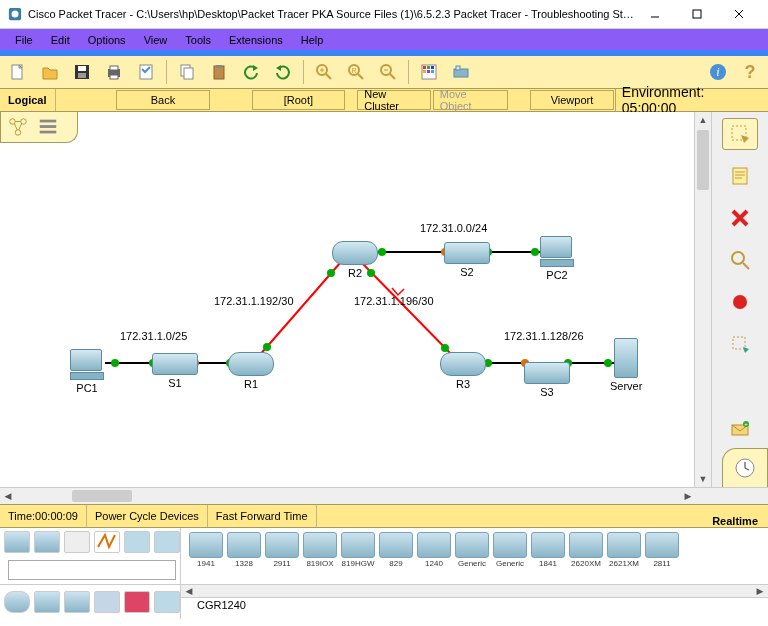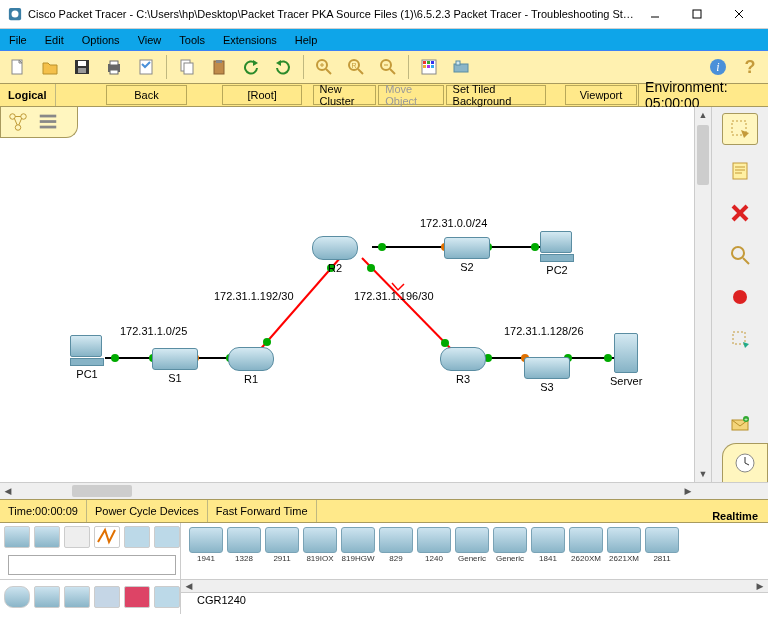--- a/index.html
+++ b/index.html
@@ -1,20 +1,20 @@
 <!DOCTYPE html>
 <html><head>
 <meta charset="utf-8">
 <style>
 html,body{margin:0;padding:0;width:768px;height:626px;font-family:Tahoma,Arial,sans-serif;font-size:11px;background:#fff;overflow:hidden}
 .titlebar{height:28px;background:#fff;border-bottom:1px solid #d0d0d0;display:flex;align-items:center;padding:0 8px;color:#000}
 .titlebar .icon{width:14px;height:14px;margin-right:6px}
 .titlebar .title{flex:1;white-space:nowrap;overflow:hidden;text-overflow:ellipsis}
 .winbtn{width:42px;height:28px;display:flex;align-items:center;justify-content:center;}
-.menubar{height:21px;background:#0ea5e9;border-bottom:1px solid #3b82f6;display:flex;align-items:center;}
+.menubar{height:21px;background:#8b5cf6;border-bottom:6px solid #3b82f6;display:flex;align-items:center;padding-left:6px}
 .menubar span{padding:2px 9px;cursor:default}
 .toolbar{height:32px;background:#fff1b0;border-bottom:1px solid #a89a5e;display:flex;align-items:center;padding:0 2px;justify-content:space-between}
 .toolbar .group{display:flex;align-items:center}
 .tbtn{width:26px;height:26px;margin:0 2px;border:1px solid transparent;border-radius:3px;display:flex;align-items:center;justify-content:center;cursor:pointer}
 .vsep{width:1px;height:24px;background:#c0b880;margin:0 4px}
 .subbar{height:22px;background:#ffe98a;border-bottom:1px solid #a89a5e;display:flex;align-items:stretch}
 .subbar .tab{padding:0 8px;border-right:1px solid #c0b880;display:flex;align-items:center;font-weight:bold}
 .subbar .btn{padding:0 6px;border:1px solid #b8a85a;background:#ffe98a;margin:1px 1px;display:flex;align-items:center;cursor:pointer;font-size:11px}
 .subbar .btn.disabled{color:#999}
 .subbar .env{margin-left:auto;padding:0 6px;border-left:1px solid #b8a85a;display:flex;align-items:center;font-size:14px}
@@ -208,21 +208,20 @@
 
 <div class="subbar">
   <div class="tab">Logical</div>
   <div style="width:60px"></div>
   <div class="btn" style="width:80px;justify-content:center">Back</div>
   <div style="width:40px"></div>
   <div class="btn" style="width:80px;justify-content:center">[Root]</div>
   <div style="width:10px"></div>
   <div class="btn">New Cluster</div>
   <div class="btn disabled">Move Object</div>
-  <div class="btn">Set Tiled Background</div>
   <div style="width:20px"></div>
   <div class="btn" style="width:70px;justify-content:center">Viewport</div>
   <div class="env">Environment: 05:00:00</div>
 </div>
 
 <div class="main">
   <div class="canvas">
     <div class="ltoolbar">
       <svg class="icon" viewBox="0 0 24 24">
           <circle cx="6" cy="6" r="3" fill="none" stroke="#b8902a"></circle>
@@ -275,34 +274,34 @@
 
       <polyline points="392,176 398,183 404,177" fill="none" stroke="#f00" stroke-width="1.5"></polyline>
     </svg>
 
     <div class="net-label" style="left:120px;top:218px">172.31.1.0/25</div>
     <div class="net-label" style="left:214px;top:183px">172.31.1.192/30</div>
     <div class="net-label" style="left:354px;top:183px">172.31.1.196/30</div>
     <div class="net-label" style="left:420px;top:110px">172.31.0.0/24</div>
     <div class="net-label" style="left:504px;top:218px">172.31.1.128/26</div>
 
-    <div class="net-node" style="left:70px;top:228px">
+    <div class="net-node" style="left:70px;top:237px">
       <div class="pc-mon"></div>
         <div class="pc-base"></div>
       <div class="name">PC1</div>
     </div>
     <div class="net-node" style="left:152px;top:241px">
       <div class="switch"></div>
         <div class="name">S1</div>
     </div>
     <div class="net-node" style="left:228px;top:240px">
       <div class="router"></div>
         <div class="name">R1</div>
     </div>
-    <div class="net-node" style="left:312px;top:129px">
+    <div class="net-node" style="left:332px;top:129px">
       <div class="router"></div>
         <div class="name">R2</div>
     </div>
     <div class="net-node" style="left:444px;top:130px">
       <div class="switch"></div>
         <div class="name">S2</div>
     </div>
     <div class="net-node" style="left:540px;top:124px">
       <div class="pc-mon"></div>
         <div class="pc-base"></div>

